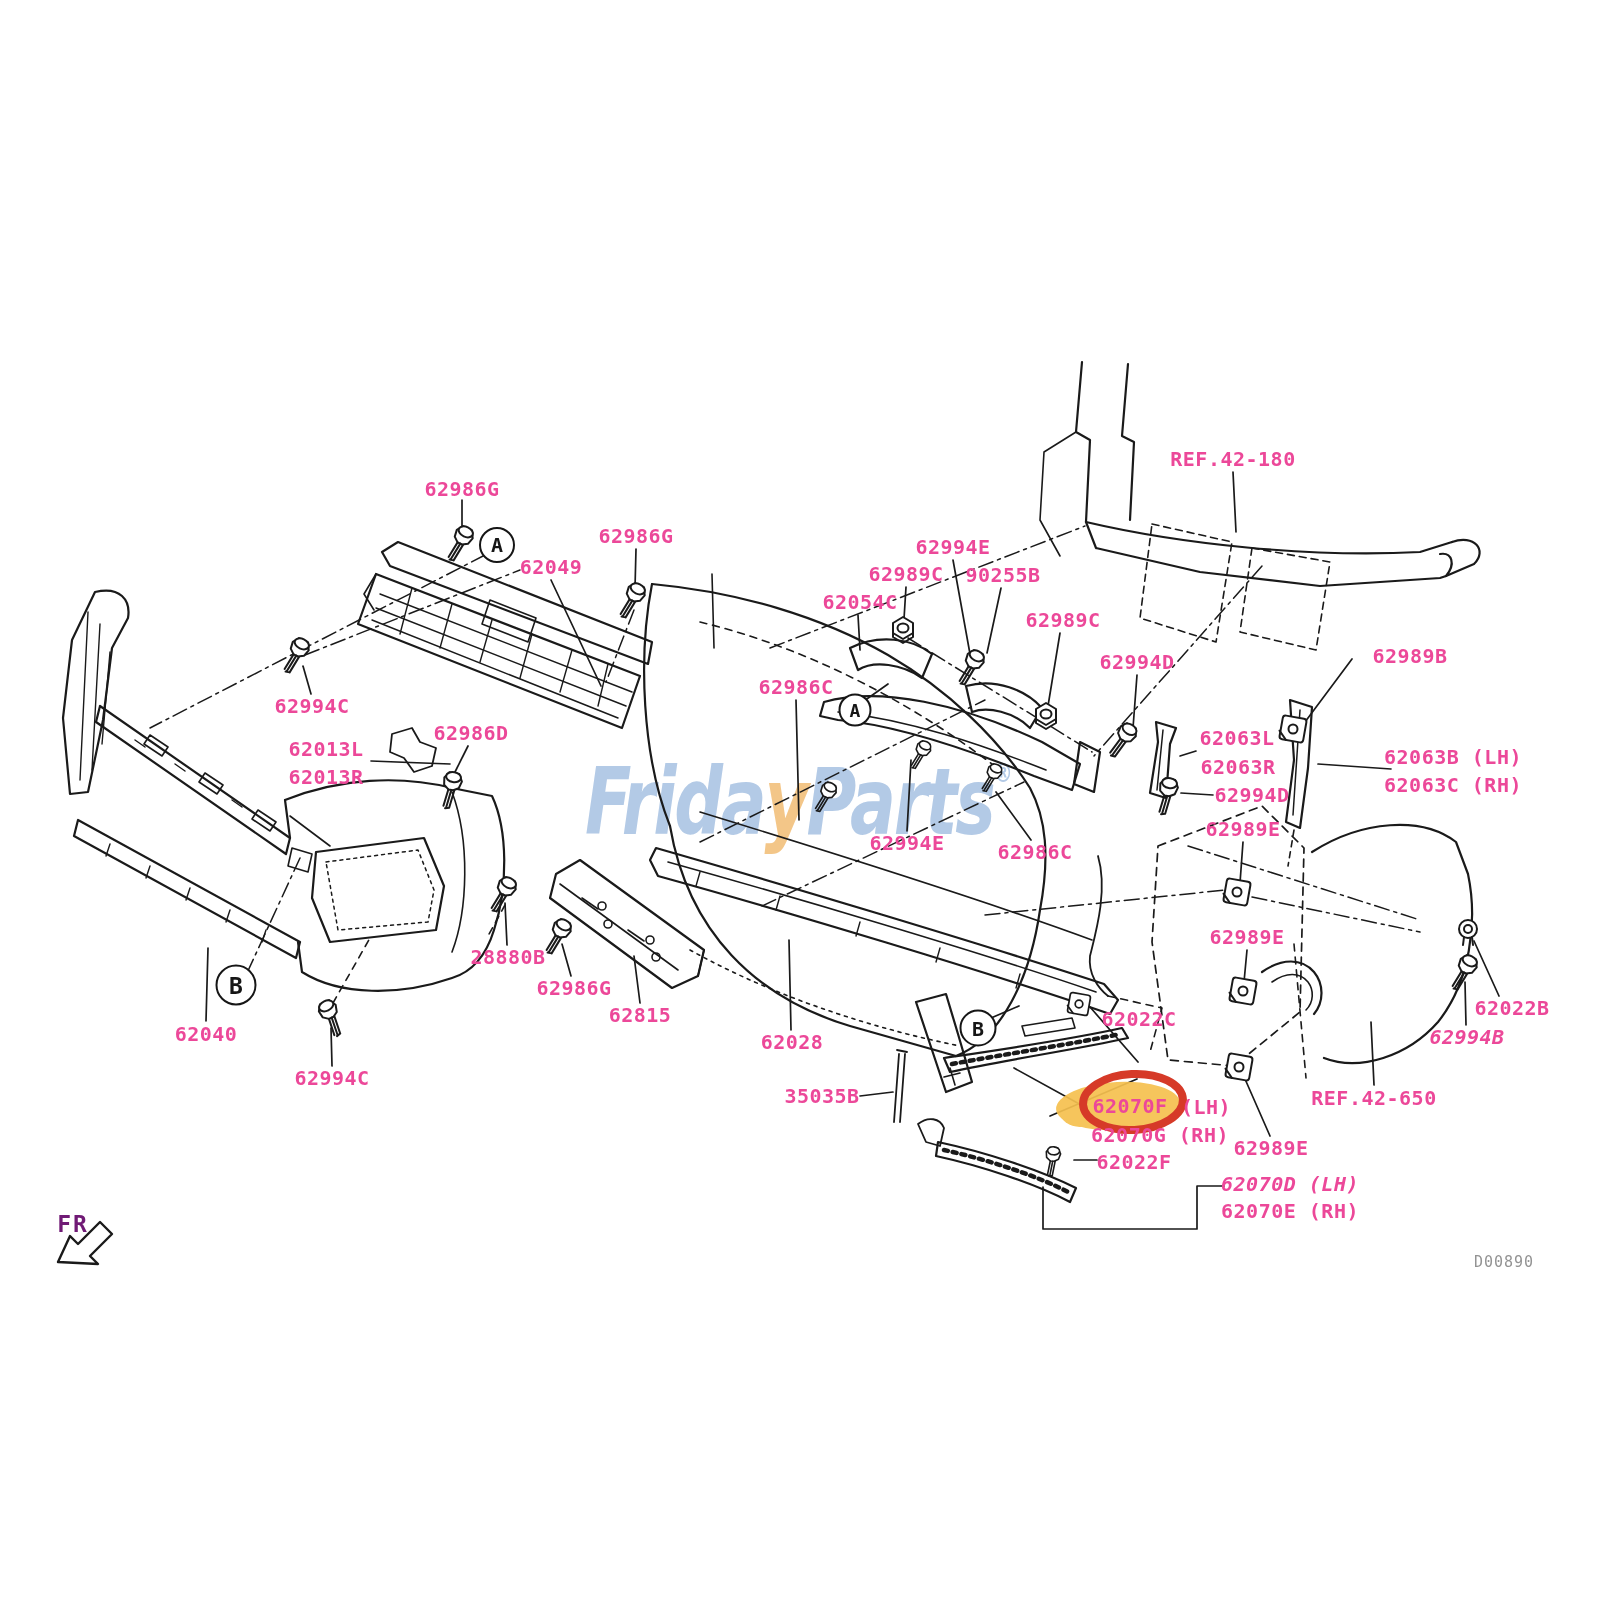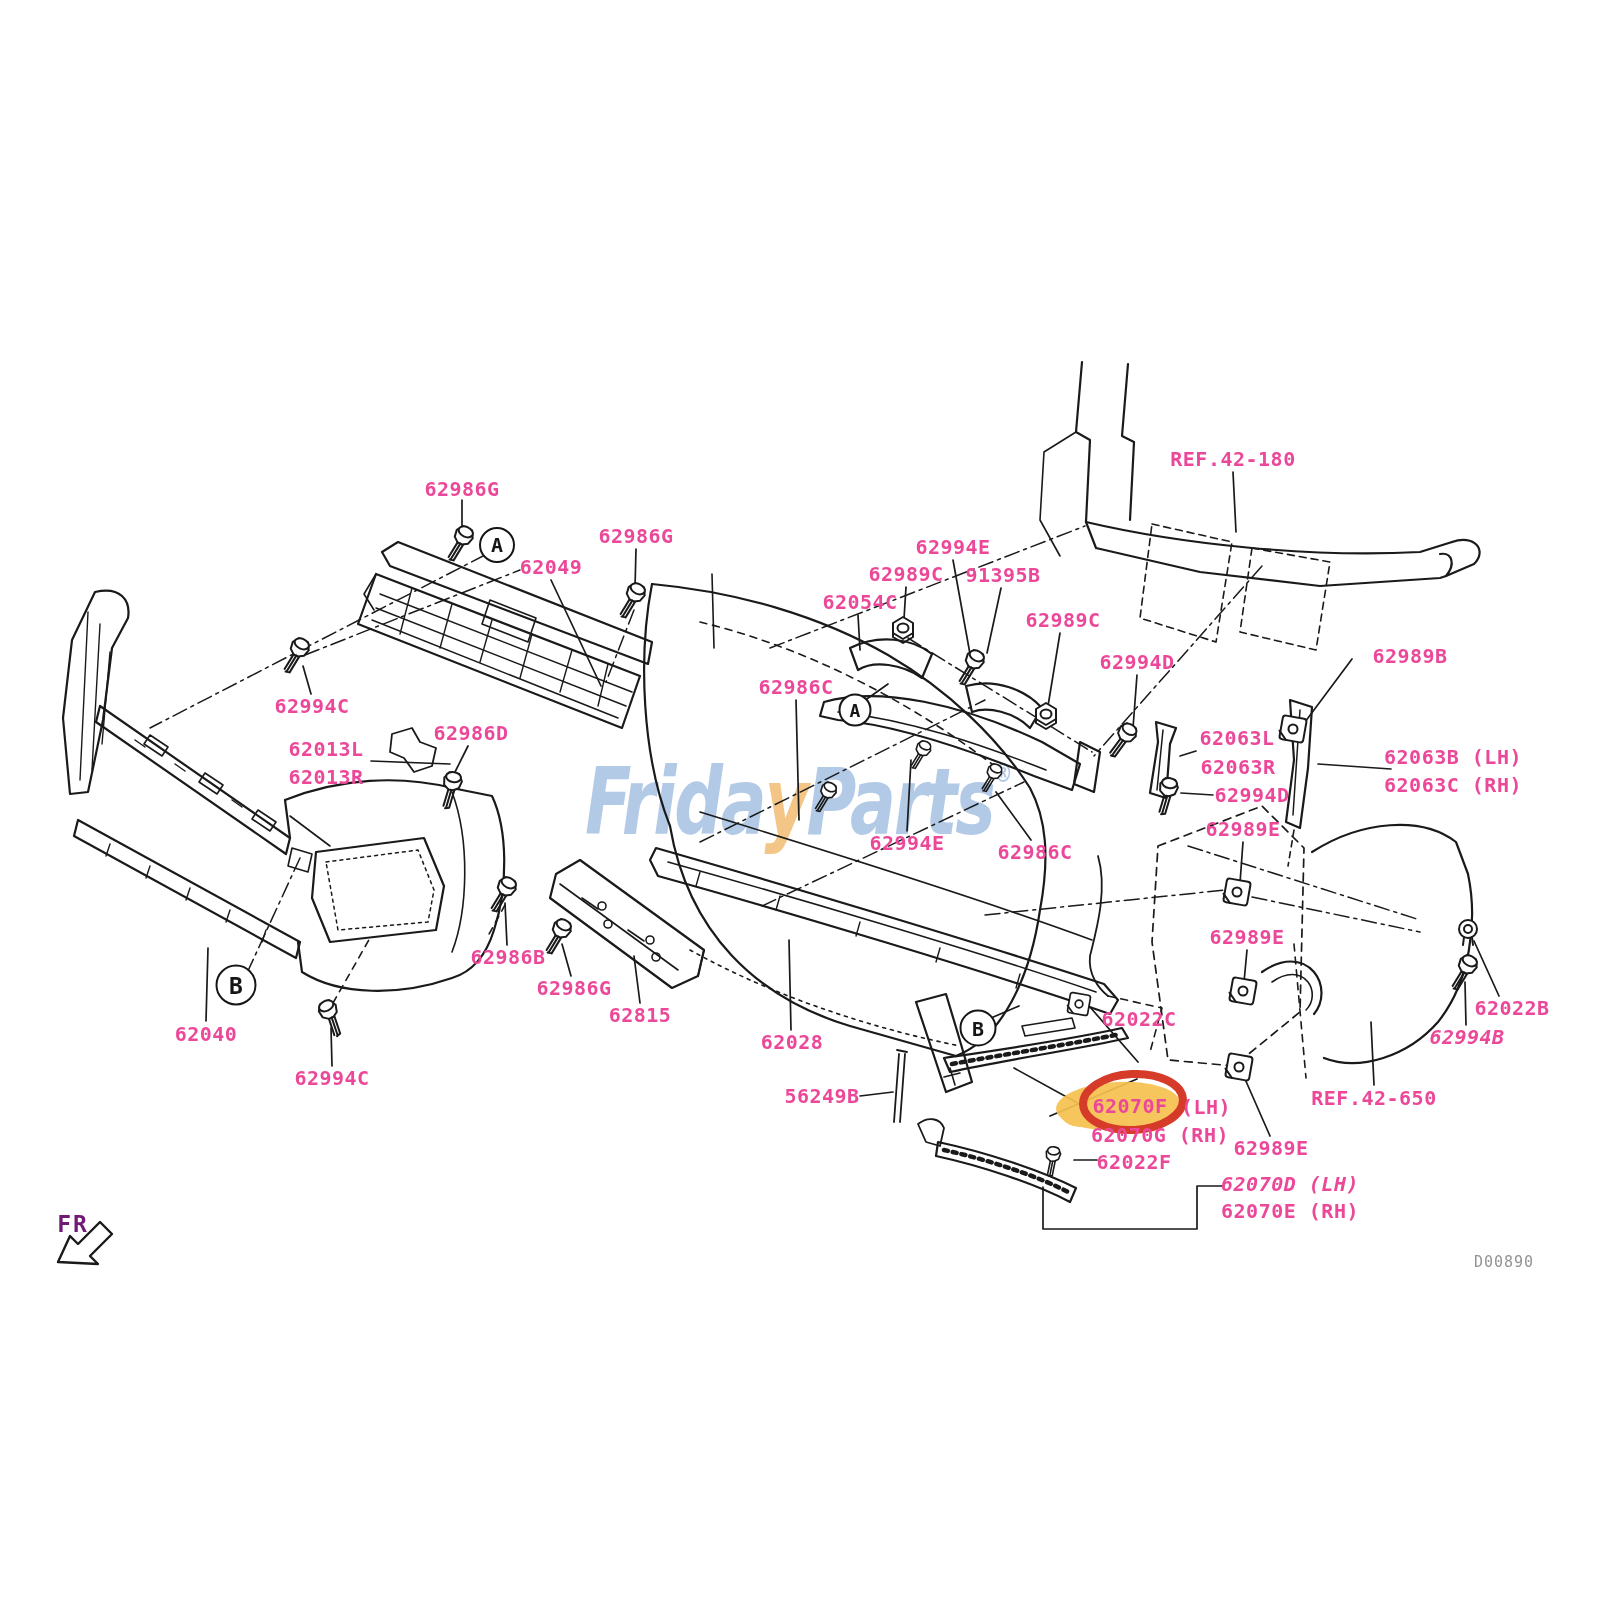--- a/index.html
+++ b/index.html
@@ -270,31 +270,31 @@
 <div id="labels">
       <div class="part-label" style="left: 462px; top: 489px;">62986G</div>
       <div class="part-label" style="left: 551px; top: 567px;">62049</div>
       <div class="part-label" style="left: 636px; top: 536px;">62986G</div>
       <div class="part-label" style="left: 312px; top: 706px;">62994C</div>
       <div class="part-label" style="left: 326px; top: 749px;">62013L</div>
       <div class="part-label" style="left: 326px; top: 777px;">62013R</div>
       <div class="part-label" style="left: 471px; top: 733px;">62986D</div>
       <div class="part-label" style="left: 206px; top: 1034px;">62040</div>
       <div class="part-label" style="left: 332px; top: 1078px;">62994C</div>
-      <div class="part-label" style="left: 508px; top: 957px;">62986B</div>
+      <div class="part-label" style="left: 508px; top: 957px;">28880B</div>
       <div class="part-label" style="left: 574px; top: 988px;">62986G</div>
       <div class="part-label" style="left: 640px; top: 1015px;">62815</div>
       <div class="part-label" style="left: 792px; top: 1042px;">62028</div>
-      <div class="part-label" style="left: 822px; top: 1096px;">56249B</div>
+      <div class="part-label" style="left: 822px; top: 1096px;">35035B</div>
       <div class="part-label" style="left: 796px; top: 687px;">62986C</div>
       <div class="part-label" style="left: 907px; top: 843px;">62994E</div>
       <div class="part-label" style="left: 1035px; top: 852px;">62986C</div>
       <div class="part-label" style="left: 953px; top: 547px;">62994E</div>
       <div class="part-label" style="left: 906px; top: 574px;">62989C</div>
-      <div class="part-label" style="left: 1003px; top: 575px;">91395B</div>
+      <div class="part-label" style="left: 1003px; top: 575px;">90255B</div>
       <div class="part-label" style="left: 860px; top: 602px;">62054C</div>
       <div class="part-label" style="left: 1063px; top: 620px;">62989C</div>
       <div class="part-label" style="left: 1137px; top: 662px;">62994D</div>
       <div class="part-label" style="left: 1233px; top: 459px;">REF.42-180</div>
       <div class="part-label" style="left: 1410px; top: 656px;">62989B</div>
       <div class="part-label" style="left: 1237px; top: 738px;">62063L</div>
       <div class="part-label" style="left: 1238px; top: 767px;">62063R</div>
       <div class="part-label" style="left: 1252px; top: 795px;">62994D</div>
       <div class="part-label" style="left: 1453px; top: 757px;">62063B (LH)</div>
       <div class="part-label" style="left: 1453px; top: 785px;">62063C (RH)</div>

